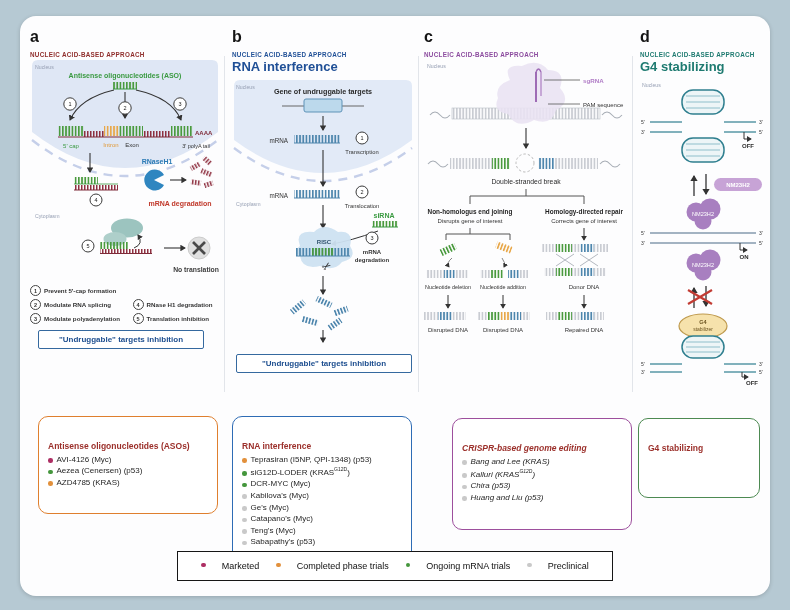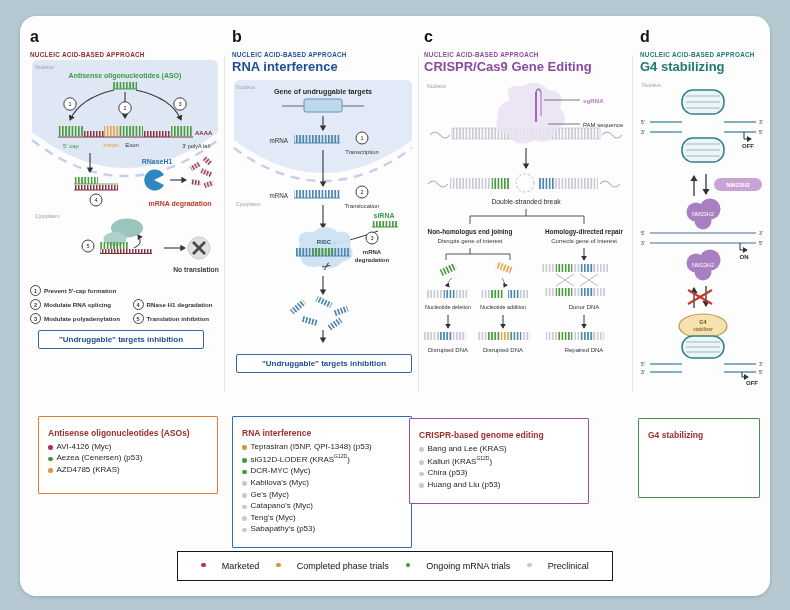--- a/index.html
+++ b/index.html
@@ -9,21 +9,21 @@
   .panel{position:absolute;top:28px}
   .letter{font-size:16px;font-weight:bold;color:#141414;margin:0 0 5px 0}
   .kicker{font-size:6.3px;font-weight:bold;letter-spacing:.3px;margin:0}
   .ptitle{font-size:13px;font-weight:bold;margin:1px 0 4px 0}
   svg{display:block}
   svg text{font-family:"Liberation Sans",sans-serif}
   .steps{display:grid;grid-template-columns:54% 46%;row-gap:3px;font-size:6.2px;font-weight:bold;color:#333;margin-top:2px;width:190px}
   .step{display:flex;align-items:center;gap:3px}
   .num{width:9px;height:9px;border:1px solid #444;border-radius:50%;font-size:5.5px;display:flex;align-items:center;justify-content:center;flex:none;background:#fff}
   .ubox{margin-top:6px;border:1px solid #35699f;border-radius:2px;background:#fff;color:#1d4e8f;font-weight:bold;font-size:8px;text-align:center;padding:4px 2px}
-  .dbox{position:absolute;background:#fff;border:1.5px solid #888;border-radius:1px;padding:11px 9px;box-sizing:border-box}
+  .dbox{position:absolute;background:#fff;border:1.5px solid #888;border-radius:10px;padding:24px 9px;box-sizing:border-box}
   .dbox-title{font-size:8.5px;font-weight:bold;color:#9b2f2a;margin-bottom:3.5px}
   .drug-item{font-size:8px;color:#1f1f1f;display:flex;align-items:flex-end;margin:2.6px 0}
   .bullet{width:4.5px;height:4.5px;border-radius:50%;margin-right:4px;flex:none;position:relative;top:-1px}
   sup{font-size:5px}
   .legend{position:absolute;left:177px;top:551px;width:436px;height:30px;border:1.5px solid #161616;background:#fff;display:flex;align-items:center;justify-content:center;gap:17px;font-size:9px;color:#111;box-sizing:border-box}
   .lg-item{display:flex;align-items:center;gap:16px}
 </style>
 </head>
 <body>
 
@@ -238,21 +238,20 @@
       <rect x="96" y="243" width="14" height="6" fill="url(#tkB)" transform="rotate(-35 103 246)"></rect>
     </g>
     <path d="M91,252 V264" stroke="#333" stroke-width="1.1" marker-end="url(#arwB)"></path>
   </svg>
   <div class="ubox" style="width:170px;margin-left:4px">"Undruggable" targets inhibition</div>
 </div>
 
 <div class="panel" style="left:424px;width:204px">
   <div class="letter">c</div>
   <div class="kicker" style="color: rgb(139, 74, 158);">NUCLEIC ACID-BASED APPROACH</div>
-  <div class="ptitle" style="color: rgb(139, 74, 158);">CRISPR/Cas9 Gene Editing</div>
   <svg width="204" height="288" viewBox="0 0 204 288">
     <defs>
         <marker id="arwC" markerWidth="6" markerHeight="6" refX="4.2" refY="3" orient="auto">
           <path d="M0,0 L5,3 L0,6 Z" fill="#333"></path>
         </marker>
       </defs>
     <text x="3" y="10" font-size="5.2" fill="#97a0b4">Nucleus</text>
     <g>
       <path d="M6,57 q5,-6 10,0 t10,0" fill="none" stroke="#a7adb5" stroke-width="1.1"></path>
       <rect x="28" y="50" width="148" height="11" fill="url(#tkY)" stroke="#b9bfc7" stroke-width=".6"></rect>
@@ -480,21 +479,21 @@
       <div class="drug-item">
         <span class="bullet" style="background: rgb(201, 201, 201);"></span>
         <span>Teng's (Myc)</span>
       </div>
       <div class="drug-item">
         <span class="bullet" style="background: rgb(201, 201, 201);"></span>
         <span>Sabapathy's (p53)</span>
       </div>
     </div>
 </div>
-<div class="dbox" style="left: 409px; top: 418px; width: 180px; min-height: 85px; border-color: rgb(157, 79, 157);">
+<div class="dbox" style="left: 452px; top: 418px; width: 180px; min-height: 85px; border-color: rgb(157, 79, 157); font-style: italic;">
   <div class="dbox-title">CRISPR-based genome editing</div>
   <div>
       <div class="drug-item">
         <span class="bullet" style="background: rgb(201, 201, 201);"></span>
         <span>Bang and Lee (KRAS)</span>
       </div>
       <div class="drug-item">
         <span class="bullet" style="background: rgb(201, 201, 201);"></span>
         <span>Kalluri (KRAS<sup>G12D</sup>)</span>
       </div>

